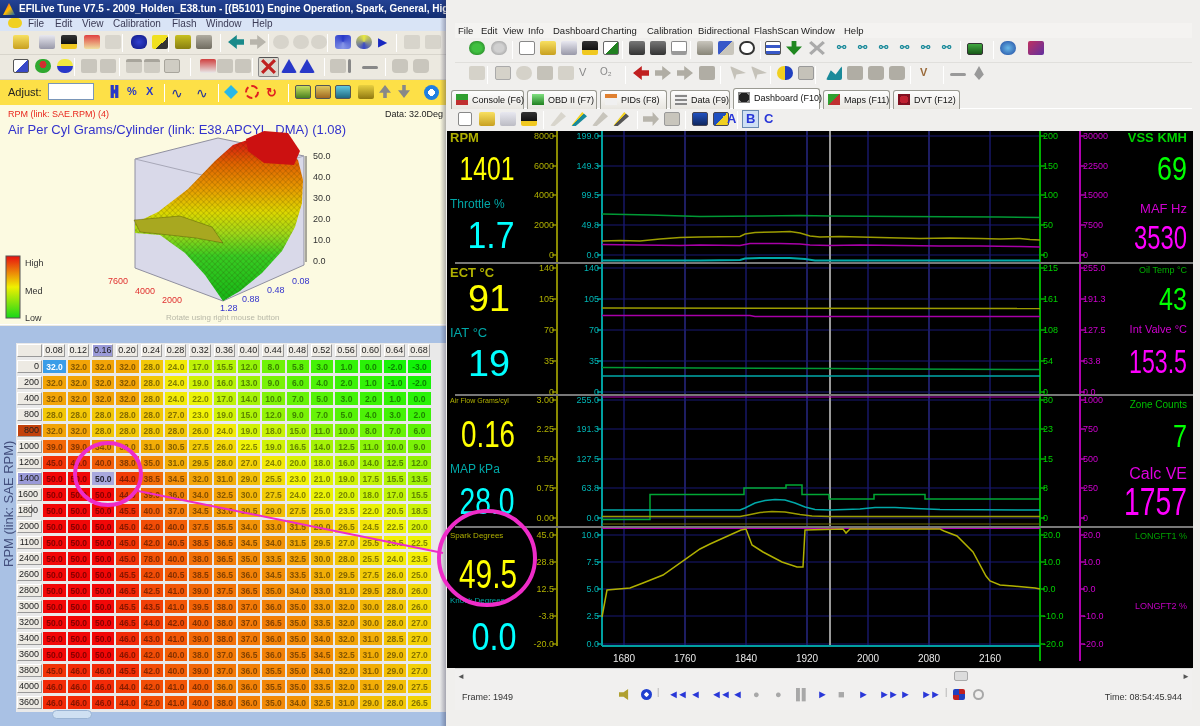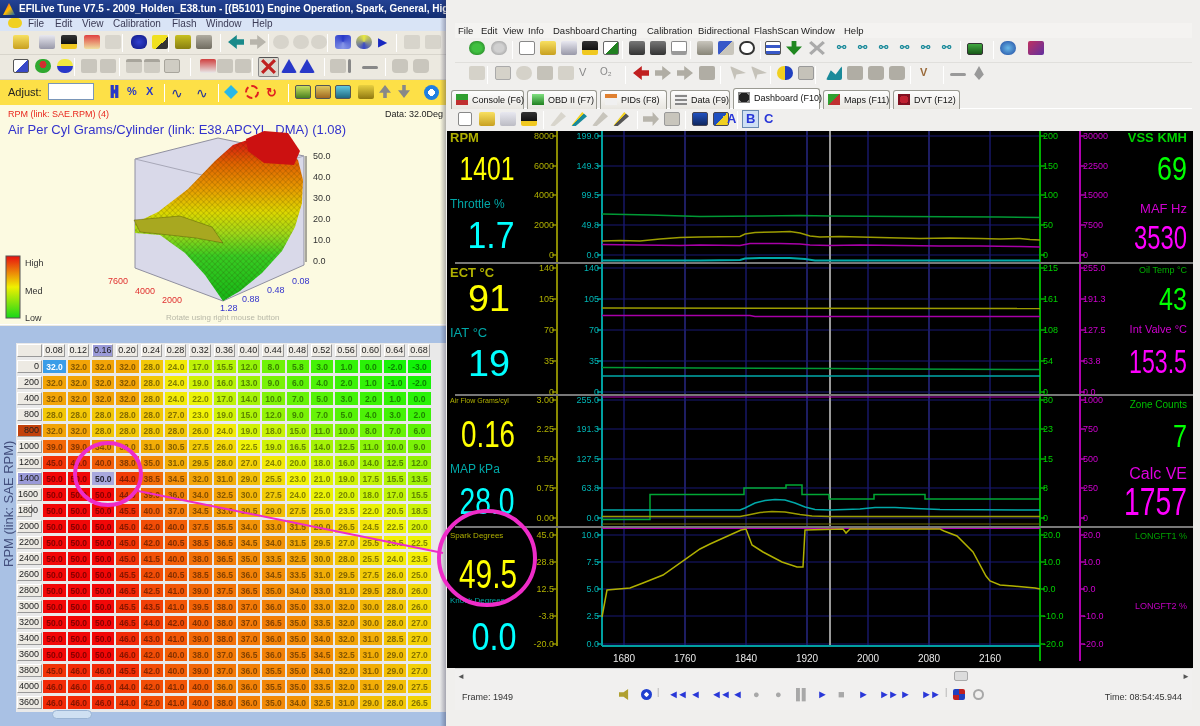--- a/index.html
+++ b/index.html
@@ -380,21 +380,21 @@
           <div class="abs" style="left:189.3px;top:193.5px;width:22.4px;height:13.9px;background:hsl(27.777777777777786,94%,49%);color:hsl(27.777777777777786,100%,26%);font-size:8.5px;font-weight:bold;text-align:center;line-height:14px;">37.5</div>
           <div class="abs" style="left:213.6px;top:193.5px;width:22.4px;height:13.9px;background:hsl(32.222222222222214,94%,49%);color:hsl(32.222222222222214,100%,26%);font-size:8.5px;font-weight:bold;text-align:center;line-height:14px;">35.5</div>
           <div class="abs" style="left:237.9px;top:193.5px;width:22.4px;height:13.9px;background:hsl(35.55555555555556,94%,49%);color:hsl(35.55555555555556,100%,26%);font-size:8.5px;font-weight:bold;text-align:center;line-height:14px;">34.0</div>
           <div class="abs" style="left:262.3px;top:193.5px;width:22.4px;height:13.9px;background:hsl(37.77777777777777,94%,49%);color:hsl(37.77777777777777,100%,26%);font-size:8.5px;font-weight:bold;text-align:center;line-height:14px;">33.0</div>
           <div class="abs" style="left:286.6px;top:193.5px;width:22.4px;height:13.9px;background:hsl(41.111111111111114,94%,49%);color:hsl(41.111111111111114,100%,26%);font-size:8.5px;font-weight:bold;text-align:center;line-height:14px;">31.5</div>
           <div class="abs" style="left:310.9px;top:193.5px;width:22.4px;height:13.9px;background:hsl(46.66666666666666,94%,49%);color:hsl(46.66666666666666,100%,26%);font-size:8.5px;font-weight:bold;text-align:center;line-height:14px;">29.0</div>
           <div class="abs" style="left:335.3px;top:193.5px;width:22.4px;height:13.9px;background:hsl(52.22222222222223,94%,49%);color:hsl(52.22222222222223,100%,26%);font-size:8.5px;font-weight:bold;text-align:center;line-height:14px;">26.5</div>
           <div class="abs" style="left:359.6px;top:193.5px;width:22.4px;height:13.9px;background:hsl(56.666666666666664,94%,49%);color:hsl(56.666666666666664,100%,26%);font-size:8.5px;font-weight:bold;text-align:center;line-height:14px;">24.5</div>
           <div class="abs" style="left:383.9px;top:193.5px;width:22.4px;height:13.9px;background:hsl(61.11111111111111,94%,49%);color:hsl(61.11111111111111,100%,26%);font-size:8.5px;font-weight:bold;text-align:center;line-height:14px;">22.5</div>
           <div class="abs" style="left:408.3px;top:193.5px;width:22.4px;height:13.9px;background:hsl(66.66666666666667,94%,49%);color:hsl(66.66666666666667,100%,26%);font-size:8.5px;font-weight:bold;text-align:center;line-height:14px;">20.0</div>
-          <div class="abs" style="left:17px;top:209.5px;width:25px;height:13px;background:#EDEAE3;border:1px solid #999;border-top-color:#fff;border-left-color:#fff;font-size:9px;text-align:right;line-height:11px;padding-right:2px;color:#222;">2200</div>
+          <div class="abs" style="left:17px;top:209.5px;width:25px;height:13px;background:#EDEAE3;border:1px solid #999;border-top-color:#fff;border-left-color:#fff;font-size:9px;text-align:right;line-height:11px;padding-right:2px;color:#222;">1100</div>
           <div class="abs" style="left:43.3px;top:209.5px;width:22.4px;height:13.9px;background:hsl(0,94%,49%);color:hsl(0,100%,26%);font-size:8.5px;font-weight:bold;text-align:center;line-height:14px;">50.0</div>
           <div class="abs" style="left:67.6px;top:209.5px;width:22.4px;height:13.9px;background:hsl(0,94%,49%);color:hsl(0,100%,26%);font-size:8.5px;font-weight:bold;text-align:center;line-height:14px;">50.0</div>
           <div class="abs" style="left:92.0px;top:209.5px;width:22.4px;height:13.9px;background:hsl(0,94%,49%);color:hsl(0,100%,26%);font-size:8.5px;font-weight:bold;text-align:center;line-height:14px;">50.0</div>
           <div class="abs" style="left:116.3px;top:209.5px;width:22.4px;height:13.9px;background:hsl(11.111111111111114,94%,49%);color:hsl(11.111111111111114,100%,26%);font-size:8.5px;font-weight:bold;text-align:center;line-height:14px;">45.0</div>
           <div class="abs" style="left:140.6px;top:209.5px;width:22.4px;height:13.9px;background:hsl(17.77777777777777,94%,49%);color:hsl(17.77777777777777,100%,26%);font-size:8.5px;font-weight:bold;text-align:center;line-height:14px;">42.0</div>
           <div class="abs" style="left:164.9px;top:209.5px;width:22.4px;height:13.9px;background:hsl(21.111111111111114,94%,49%);color:hsl(21.111111111111114,100%,26%);font-size:8.5px;font-weight:bold;text-align:center;line-height:14px;">40.5</div>
           <div class="abs" style="left:189.3px;top:209.5px;width:22.4px;height:13.9px;background:hsl(25.555555555555543,94%,49%);color:hsl(25.555555555555543,100%,26%);font-size:8.5px;font-weight:bold;text-align:center;line-height:14px;">38.5</div>
           <div class="abs" style="left:213.6px;top:209.5px;width:22.4px;height:13.9px;background:hsl(30,94%,49%);color:hsl(30,100%,26%);font-size:8.5px;font-weight:bold;text-align:center;line-height:14px;">36.5</div>
           <div class="abs" style="left:237.9px;top:209.5px;width:22.4px;height:13.9px;background:hsl(34.44444444444446,94%,49%);color:hsl(34.44444444444446,100%,26%);font-size:8.5px;font-weight:bold;text-align:center;line-height:14px;">34.5</div>
           <div class="abs" style="left:262.3px;top:209.5px;width:22.4px;height:13.9px;background:hsl(35.55555555555556,94%,49%);color:hsl(35.55555555555556,100%,26%);font-size:8.5px;font-weight:bold;text-align:center;line-height:14px;">34.0</div>
@@ -402,21 +402,21 @@
           <div class="abs" style="left:310.9px;top:209.5px;width:22.4px;height:13.9px;background:hsl(45.55555555555556,94%,49%);color:hsl(45.55555555555556,100%,26%);font-size:8.5px;font-weight:bold;text-align:center;line-height:14px;">29.5</div>
           <div class="abs" style="left:335.3px;top:209.5px;width:22.4px;height:13.9px;background:hsl(51.111111111111114,94%,49%);color:hsl(51.111111111111114,100%,26%);font-size:8.5px;font-weight:bold;text-align:center;line-height:14px;">27.0</div>
           <div class="abs" style="left:359.6px;top:209.5px;width:22.4px;height:13.9px;background:hsl(54.44444444444444,94%,49%);color:hsl(54.44444444444444,100%,26%);font-size:8.5px;font-weight:bold;text-align:center;line-height:14px;">25.5</div>
           <div class="abs" style="left:383.9px;top:209.5px;width:22.4px;height:13.9px;background:hsl(58.888888888888886,94%,49%);color:hsl(58.888888888888886,100%,26%);font-size:8.5px;font-weight:bold;text-align:center;line-height:14px;">23.5</div>
           <div class="abs" style="left:408.3px;top:209.5px;width:22.4px;height:13.9px;background:hsl(61.11111111111111,94%,49%);color:hsl(61.11111111111111,100%,26%);font-size:8.5px;font-weight:bold;text-align:center;line-height:14px;">22.5</div>
           <div class="abs" style="left:17px;top:225.5px;width:25px;height:13px;background:#EDEAE3;border:1px solid #999;border-top-color:#fff;border-left-color:#fff;font-size:9px;text-align:right;line-height:11px;padding-right:2px;color:#222;">2400</div>
           <div class="abs" style="left:43.3px;top:225.5px;width:22.4px;height:13.9px;background:hsl(0,94%,49%);color:hsl(0,100%,26%);font-size:8.5px;font-weight:bold;text-align:center;line-height:14px;">50.0</div>
           <div class="abs" style="left:67.6px;top:225.5px;width:22.4px;height:13.9px;background:hsl(0,94%,49%);color:hsl(0,100%,26%);font-size:8.5px;font-weight:bold;text-align:center;line-height:14px;">50.0</div>
           <div class="abs" style="left:92.0px;top:225.5px;width:22.4px;height:13.9px;background:hsl(0,94%,49%);color:hsl(0,100%,26%);font-size:8.5px;font-weight:bold;text-align:center;line-height:14px;">50.0</div>
           <div class="abs" style="left:116.3px;top:225.5px;width:22.4px;height:13.9px;background:hsl(11.111111111111114,94%,49%);color:hsl(11.111111111111114,100%,26%);font-size:8.5px;font-weight:bold;text-align:center;line-height:14px;">45.0</div>
-          <div class="abs" style="left:140.6px;top:225.5px;width:22.4px;height:13.9px;background:hsl(18.888888888888886,94%,49%);color:hsl(18.888888888888886,100%,26%);font-size:8.5px;font-weight:bold;text-align:center;line-height:14px;">41.5</div>
+          <div class="abs" style="left:140.6px;top:225.5px;width:22.4px;height:13.9px;background:hsl(18.888888888888886,94%,49%);color:hsl(18.888888888888886,100%,26%);font-size:8.5px;font-weight:bold;text-align:center;line-height:14px;">78.0</div>
           <div class="abs" style="left:164.9px;top:225.5px;width:22.4px;height:13.9px;background:hsl(22.22222222222223,94%,49%);color:hsl(22.22222222222223,100%,26%);font-size:8.5px;font-weight:bold;text-align:center;line-height:14px;">40.0</div>
           <div class="abs" style="left:189.3px;top:225.5px;width:22.4px;height:13.9px;background:hsl(26.66666666666667,94%,49%);color:hsl(26.66666666666667,100%,26%);font-size:8.5px;font-weight:bold;text-align:center;line-height:14px;">38.0</div>
           <div class="abs" style="left:213.6px;top:225.5px;width:22.4px;height:13.9px;background:hsl(30,94%,49%);color:hsl(30,100%,26%);font-size:8.5px;font-weight:bold;text-align:center;line-height:14px;">36.5</div>
           <div class="abs" style="left:237.9px;top:225.5px;width:22.4px;height:13.9px;background:hsl(33.33333333333333,94%,49%);color:hsl(33.33333333333333,100%,26%);font-size:8.5px;font-weight:bold;text-align:center;line-height:14px;">35.0</div>
           <div class="abs" style="left:262.3px;top:225.5px;width:22.4px;height:13.9px;background:hsl(36.66666666666667,94%,49%);color:hsl(36.66666666666667,100%,26%);font-size:8.5px;font-weight:bold;text-align:center;line-height:14px;">33.5</div>
           <div class="abs" style="left:286.6px;top:225.5px;width:22.4px;height:13.9px;background:hsl(38.888888888888886,94%,49%);color:hsl(38.888888888888886,100%,26%);font-size:8.5px;font-weight:bold;text-align:center;line-height:14px;">32.5</div>
           <div class="abs" style="left:310.9px;top:225.5px;width:22.4px;height:13.9px;background:hsl(44.44444444444444,94%,49%);color:hsl(44.44444444444444,100%,26%);font-size:8.5px;font-weight:bold;text-align:center;line-height:14px;">30.0</div>
           <div class="abs" style="left:335.3px;top:225.5px;width:22.4px;height:13.9px;background:hsl(48.888888888888886,94%,49%);color:hsl(48.888888888888886,100%,26%);font-size:8.5px;font-weight:bold;text-align:center;line-height:14px;">28.0</div>
           <div class="abs" style="left:359.6px;top:225.5px;width:22.4px;height:13.9px;background:hsl(54.44444444444444,94%,49%);color:hsl(54.44444444444444,100%,26%);font-size:8.5px;font-weight:bold;text-align:center;line-height:14px;">25.5</div>
           <div class="abs" style="left:383.9px;top:225.5px;width:22.4px;height:13.9px;background:hsl(57.77777777777778,94%,49%);color:hsl(57.77777777777778,100%,26%);font-size:8.5px;font-weight:bold;text-align:center;line-height:14px;">24.0</div>

